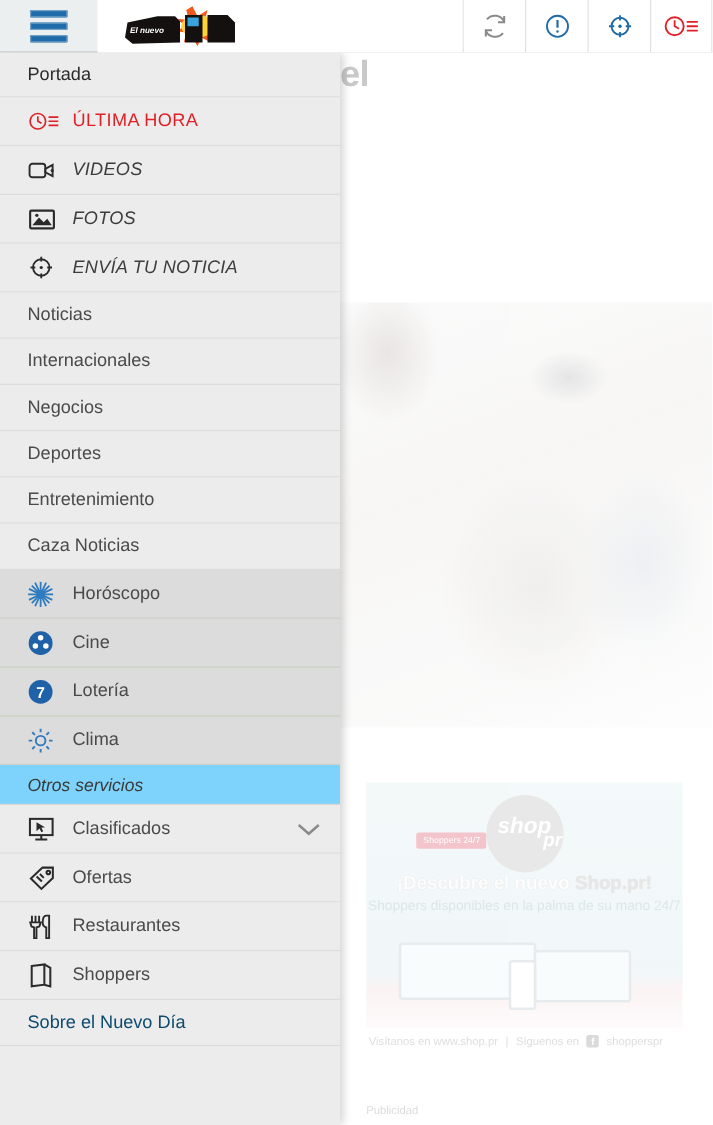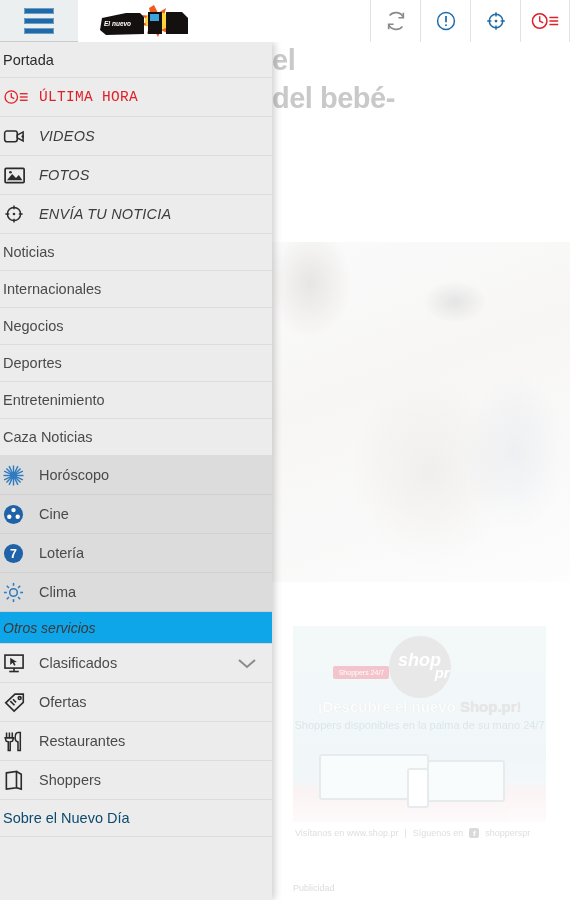--- a/index.html
+++ b/index.html
@@ -108,37 +108,37 @@
 
   
   .drawer {
     position: absolute; top: 42px; left: 0; width: 272px; height: 858px;
     background: #ececec; z-index: 30;
     box-shadow: 3px 0 7px rgba(0,0,0,.18);
     overflow: hidden;
   }
   .row {
     position: relative; display: flex; align-items: center;
-    height: 37px; padding-left: 3px;
+    height: 37px; padding-left: 22px;
     border-bottom: 1px solid #dcdcdc;
     font-size: 14.5px; color: #4a4a4a; cursor: pointer;
     background: #ececec;
   }
   .row.portada { height: 36px; color: #2b2b2b; }
   .row.top-link { height: 39px; }
   .row .ico {
     width: 34px; min-width: 34px; display:flex; align-items:center; justify-content:flex-start;
   }
   .row .lbl-ind { margin-left: 2px; }
-  .row.ultima { color: #e01f26; font-size: 14.5px; letter-spacing: .3px; font-family: Liberation Mono, monospace; }
+  .row.ultima { color: #e01f26; font-size: 14.5px; letter-spacing: .3px; }
   .row.caps { letter-spacing: .2px; font-size: 14.5px; color: #3d3d3d; font-style: italic; }
   .group-service { background: #84cc16; }
   .group-service .row { background: #dcdcdc; border-bottom: 1px solid #d0d0d0; height: 39px; }
   .row.otros {
-    background: #0ea5e9; font-style: italic; color: #3a3a3a;
+    background: #7dd3fc; font-style: italic; color: #3a3a3a;
     height: 32px; border-bottom: 1px solid #d6d6d6; font-size: 14px;
   }
   .row.tail { height: 39px; }
   .row.sobre { color: #0c4a6e; height: 37px; }
   .row.blank { height: 38px; border-bottom: none; }
   .chev { position: absolute; right: 14px; top: 50%; transform: translateY(-50%); }
   .lbl { white-space: nowrap; }
   svg { display: block; }
 </style>
 </head>
@@ -207,21 +207,20 @@
       </div>
     </div>
   </div>
 
   <div class="content">
 
     <div class="art-photo"></div>
 
     <div class="art-block">
       <div class="art-kicker">el</div>
-      <div class="art-kicker">del bebé-</div>
     </div>
 
     <div class="ad">
       <div class="ad-circle"></div>
       <div class="ad-shop">shop</div>
       <div class="ad-pr">pr</div>
       <div class="ad-badge">Shoppers 24/7</div>
       <div class="ad-head">
         <span>¡Descubre el nuevo </span><span class="grey">Shop.pr!</span>
       </div>

